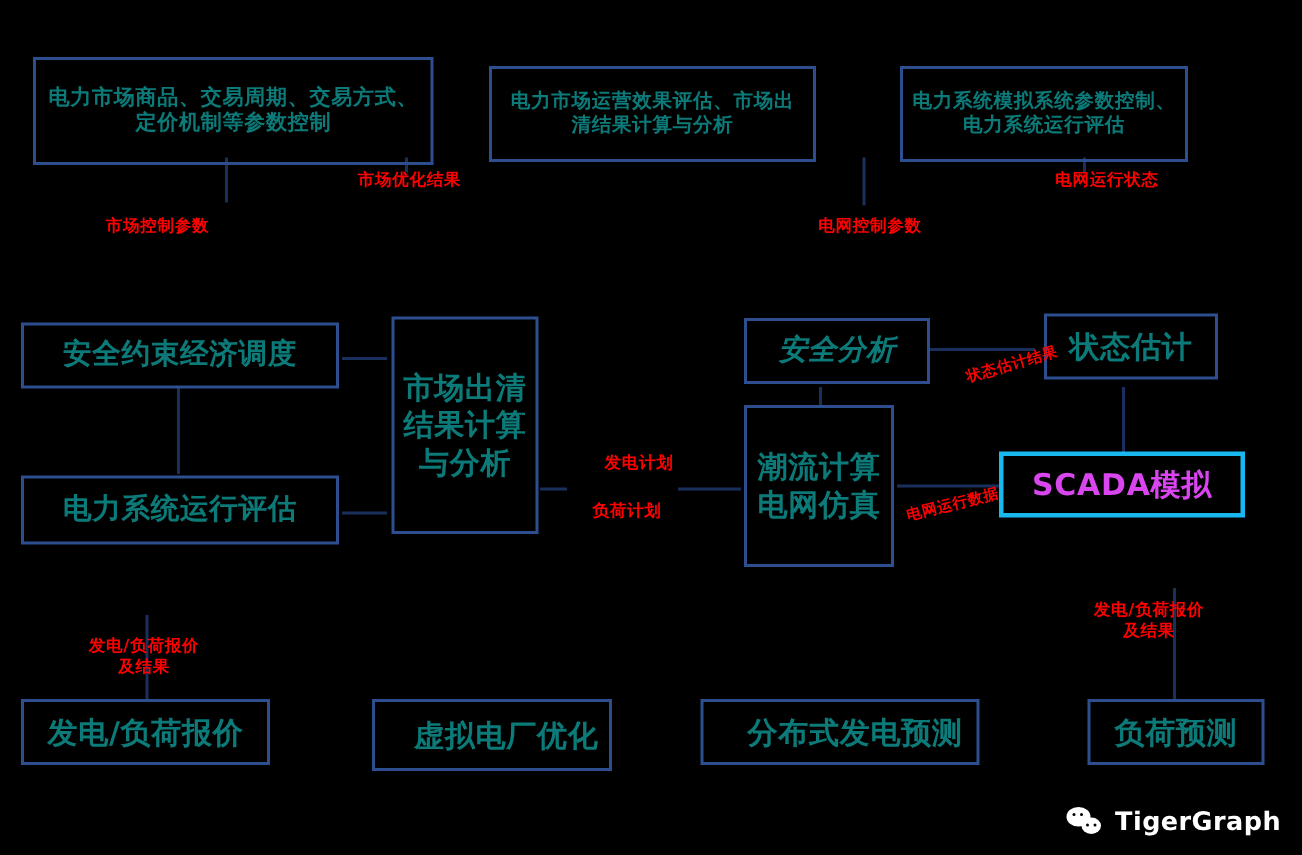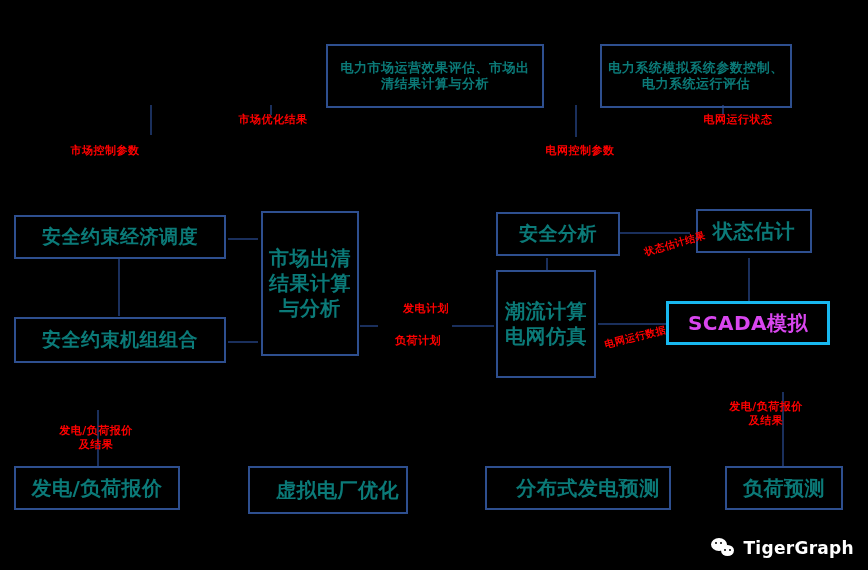--- a/index.html
+++ b/index.html
@@ -113,47 +113,50 @@
   <div class="conn" style="left:452px; top:325px; width:42px; height:2px;"></div>
 
   <div class="conn" style="left:620px; top:232px; width:70px; height:2px;"></div>
   <div class="conn" style="left:598px; top:323px; width:68px; height:2px;"></div>
   <div class="conn" style="left:748px; top:258px; width:2px; height:44px;"></div>
   <div class="conn" style="left:546px; top:258px; width:2px; height:12px;"></div>
 
   <div class="conn" style="left:97px; top:410px; width:2px; height:56px;"></div>
   <div class="conn" style="left:782px; top:392px; width:2px; height:74px;"></div>
 
+  <div class="box" style="left:22px; top:38px; width:267px; height:72px; font-size:14px;">
+    <span class="txt">电力市场商品、交易周期、交易方式、定价机制等参数控制</span>
+  </div>
 
   <div class="box" style="left:326px; top:44px; width:218px; height:64px; font-size:13px;">
     <span class="txt">电力市场运营效果评估、市场出清结果计算与分析</span>
   </div>
 
   <div class="box" style="left:600px; top:44px; width:192px; height:64px; font-size:13px;">
     <span class="txt">电力系统模拟系统参数控制、电力系统运行评估</span>
   </div>
 
   <div class="lbl" style="left:218px; top:113px; width:110px;">市场优化结果</div>
   <div class="lbl" style="left:55px; top:144px; width:100px;">市场控制参数</div>
   <div class="lbl" style="left:688px; top:113px; width:100px;">电网运行状态</div>
   <div class="lbl" style="left:530px; top:144px; width:100px;">电网控制参数</div>
 
   <div class="box" style="left:14px; top:215px; width:212px; height:44px; font-size:19px;">
     <span class="txt">安全约束经济调度</span>
   </div>
 
   <div class="box" style="left:14px; top:317px; width:212px; height:46px; font-size:19px;">
-    <span class="txt">安全约束机组组合</span>
+    <span class="txt">电力系统运行评估</span>
   </div>
 
   <div class="box" style="left:261px; top:211px; width:98px; height:145px; font-size:20px;">
     <span class="txt">市场出清结果计算与分析</span>
   </div>
 
-  <div class="box" style="left:496px; top:212px; width:124px; height:44px; font-size:19px;">
+  <div class="box" style="left:496px; top:212px; width:124px; height:44px; font-size:19px;font-style:italic;">
     <span class="txt">安全分析</span>
   </div>
 
   <div class="box" style="left:696px; top:209px; width:116px; height:44px; font-size:20px;">
     <span class="txt">状态估计</span>
   </div>
 
   <div class="box" style="left:496px; top:270px; width:100px; height:108px; font-size:20px;">
     <span class="txt">潮流计算电网仿真</span>
   </div>
@@ -170,21 +173,21 @@
   <div class="lbl rot" style="left:600px; top:340px; width:70px; font-size:10px; transform: rotate(-14deg);">电网运行数据</div>
 
   <div class="box" style="left:14px; top:466px; width:166px; height:44px; font-size:20px;">
     <span class="txt">发电/负荷报价</span>
   </div>
 
   <div class="box" style="left:248px; top:466px; width:160px; height:48px; font-size:20px;padding-left:19px;">
     <span class="txt">虚拟电厂优化</span>
   </div>
 
-  <div class="box" style="left:485px; top:466px; width:186px; height:44px; font-size:20px;padding-left:20px;">
+  <div class="box" style="left:467px; top:466px; width:186px; height:44px; font-size:20px;padding-left:20px;">
     <span class="txt">分布式发电预测</span>
   </div>
 
   <div class="box" style="left:725px; top:466px; width:118px; height:44px; font-size:20px;">
     <span class="txt">负荷预测</span>
   </div>
 
   <div class="lbl" style="left:42px; top:424px; width:108px;">发电/负荷报价
 及结果</div>
 

